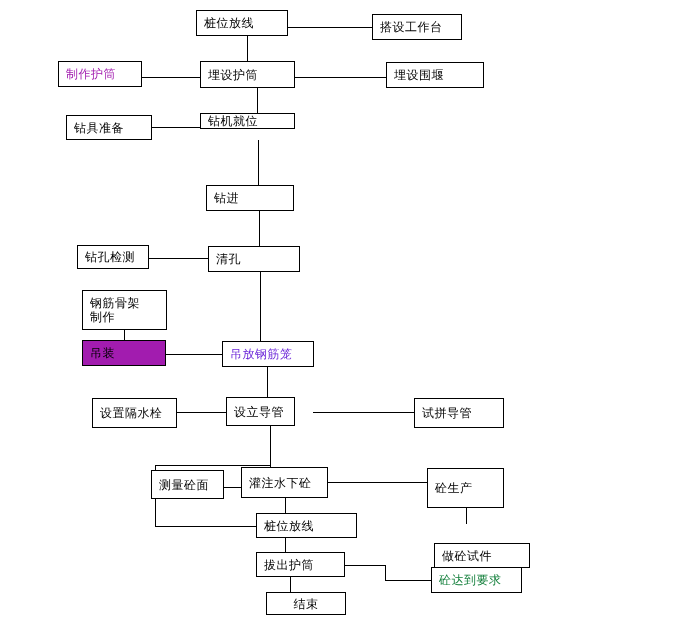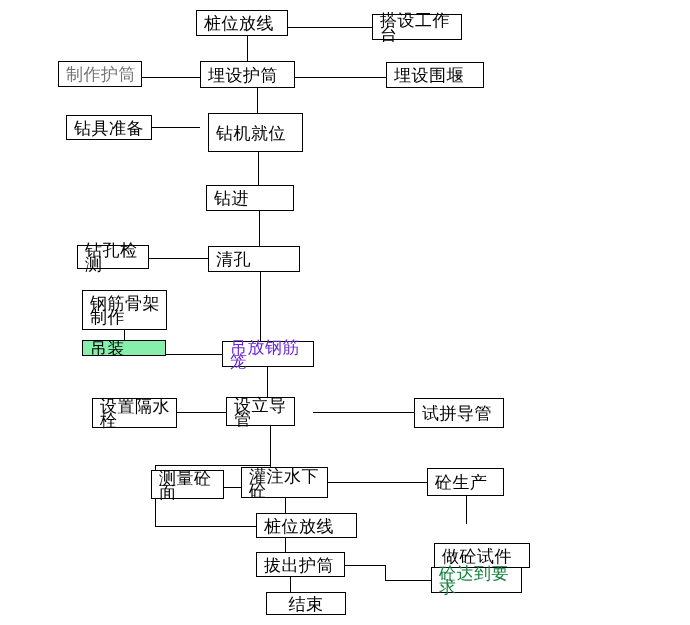--- a/index.html
+++ b/index.html
@@ -20,21 +20,21 @@
     position: absolute;
     box-sizing: border-box;
     border: 1px solid #000000;
     background: #ffffff;
     display: flex;
     align-items: center;
     justify-content: flex-start;
     z-index: 3;
   }
   .node .lbl {
-    font-size: 17px;
+    font-size: 12px;
     line-height: 14px;
     color: #000000;
     padding-left: 7px;
     padding-right: 4px;
     white-space: pre-line;
     letter-spacing: 0.5px;
   }
   .node.center .lbl {
     padding-left: 0;
     padding-right: 0;
@@ -85,69 +85,69 @@
       <div class="edge v" style="left: 290px; top: 577px; height: 15px; background: rgb(0, 0, 0);"></div>
     </div>
   <div id="node-layer">
       <div class="node" style="left: 196px; top: 10px; width: 92px; height: 26px; border-color: rgb(0, 0, 0); background: rgb(255, 255, 255);">
         <div class="lbl" style="color: rgb(0, 0, 0);">桩位放线</div>
       </div>
       <div class="node" style="left: 372px; top: 14px; width: 90px; height: 26px; border-color: rgb(0, 0, 0); background: rgb(255, 255, 255);">
         <div class="lbl" style="color: rgb(0, 0, 0);">搭设工作台</div>
       </div>
       <div class="node" style="left: 58px; top: 61px; width: 84px; height: 26px; border-color: rgb(0, 0, 0); background: rgb(255, 255, 255);">
-        <div class="lbl" style="color: #737373;">制作护筒</div>
+        <div class="lbl" style="color: #a21caf;">制作护筒</div>
       </div>
       <div class="node" style="left: 200px; top: 61px; width: 95px; height: 27px; border-color: rgb(0, 0, 0); background: rgb(255, 255, 255);">
         <div class="lbl" style="color: rgb(0, 0, 0);">埋设护筒</div>
       </div>
       <div class="node" style="left: 386px; top: 62px; width: 98px; height: 26px; border-color: rgb(0, 0, 0); background: rgb(255, 255, 255);">
         <div class="lbl" style="color: rgb(0, 0, 0);">埋设围堰</div>
       </div>
       <div class="node" style="left: 66px; top: 115px; width: 86px; height: 25px; border-color: rgb(0, 0, 0); background: rgb(255, 255, 255);">
         <div class="lbl" style="color: rgb(0, 0, 0);">钻具准备</div>
       </div>
-      <div class="node" style="left: 200px; top: 113px; width: 95px; height: 39px; border-color: rgb(0, 0, 0); background: rgb(255, 255, 255); margin-left: 8px;">
+      <div class="node" style="left: 200px; top: 113px; width: 95px; height: 16px; border-color: rgb(0, 0, 0); background: rgb(255, 255, 255);">
         <div class="lbl" style="color: rgb(0, 0, 0);">钻机就位</div>
       </div>
       <div class="node" style="left: 206px; top: 185px; width: 88px; height: 26px; border-color: rgb(0, 0, 0); background: rgb(255, 255, 255); align-items: center;">
         <div class="lbl" style="color: rgb(0, 0, 0);">钻进</div>
       </div>
       <div class="node" style="left: 77px; top: 245px; width: 72px; height: 24px; border-color: rgb(0, 0, 0); background: rgb(255, 255, 255);">
         <div class="lbl" style="color: rgb(0, 0, 0);">钻孔检测</div>
       </div>
       <div class="node" style="left: 208px; top: 246px; width: 92px; height: 26px; border-color: rgb(0, 0, 0); background: rgb(255, 255, 255);">
         <div class="lbl" style="color: rgb(0, 0, 0);">清孔</div>
       </div>
       <div class="node" style="left: 82px; top: 290px; width: 85px; height: 40px; border-color: rgb(0, 0, 0); background: rgb(255, 255, 255);">
         <div class="lbl" style="color: rgb(0, 0, 0);">钢筋骨架
 制作</div>
       </div>
-      <div class="node" style="left: 82px; top: 340px; width: 84px; height: 16px; border-color: rgb(0, 0, 0); background: #86efac;">
+      <div class="node" style="left: 82px; top: 340px; width: 84px; height: 26px; border-color: rgb(0, 0, 0); background: #a21caf;">
         <div class="lbl" style="color: rgb(0, 0, 0);">吊装</div>
       </div>
       <div class="node" style="left: 222px; top: 341px; width: 92px; height: 26px; border-color: rgb(0, 0, 0); background: rgb(255, 255, 255);">
         <div class="lbl" style="color: #6d28d9;">吊放钢筋笼</div>
       </div>
       <div class="node" style="left: 92px; top: 398px; width: 85px; height: 30px; border-color: rgb(0, 0, 0); background: rgb(255, 255, 255);">
         <div class="lbl" style="color: rgb(0, 0, 0);">设置隔水栓</div>
       </div>
       <div class="node" style="left: 226px; top: 397px; width: 69px; height: 29px; border-color: rgb(0, 0, 0); background: rgb(255, 255, 255);">
         <div class="lbl" style="color: rgb(0, 0, 0);">设立导管</div>
       </div>
       <div class="node" style="left: 414px; top: 398px; width: 90px; height: 30px; border-color: rgb(0, 0, 0); background: rgb(255, 255, 255);">
         <div class="lbl" style="color: rgb(0, 0, 0);">试拼导管</div>
       </div>
       <div class="node" style="left: 117px; top: 470px; width: 73px; height: 29px; border-color: rgb(0, 0, 0); background: rgb(255, 255, 255); margin-left: 34px;">
         <div class="lbl" style="color: rgb(0, 0, 0);">测量砼面</div>
       </div>
       <div class="node" style="left: 241px; top: 467px; width: 87px; height: 31px; border-color: rgb(0, 0, 0); background: rgb(255, 255, 255);">
         <div class="lbl" style="color: rgb(0, 0, 0);">灌注水下砼</div>
       </div>
-      <div class="node" style="left: 427px; top: 468px; width: 77px; height: 28px; border-color: rgb(0, 0, 0); background: rgb(255, 255, 255); text-align: right;">
+      <div class="node" style="left: 427px; top: 468px; width: 77px; height: 40px; border-color: rgb(0, 0, 0); background: rgb(255, 255, 255); text-align: right;">
         <div class="lbl" style="color: rgb(0, 0, 0);">砼生产</div>
       </div>
       <div class="node" style="left: 256px; top: 513px; width: 101px; height: 25px; border-color: rgb(0, 0, 0); background: rgb(255, 255, 255);">
         <div class="lbl" style="color: rgb(0, 0, 0);">桩位放线</div>
       </div>
       <div class="node" style="left: 434px; top: 543px; width: 96px; height: 25px; border-color: rgb(0, 0, 0); background: rgb(255, 255, 255);">
         <div class="lbl" style="color: rgb(0, 0, 0);">做砼试件</div>
       </div>
       <div class="node" style="left: 256px; top: 552px; width: 89px; height: 25px; border-color: rgb(0, 0, 0); background: rgb(255, 255, 255);">
         <div class="lbl" style="color: rgb(0, 0, 0);">拔出护筒</div>

